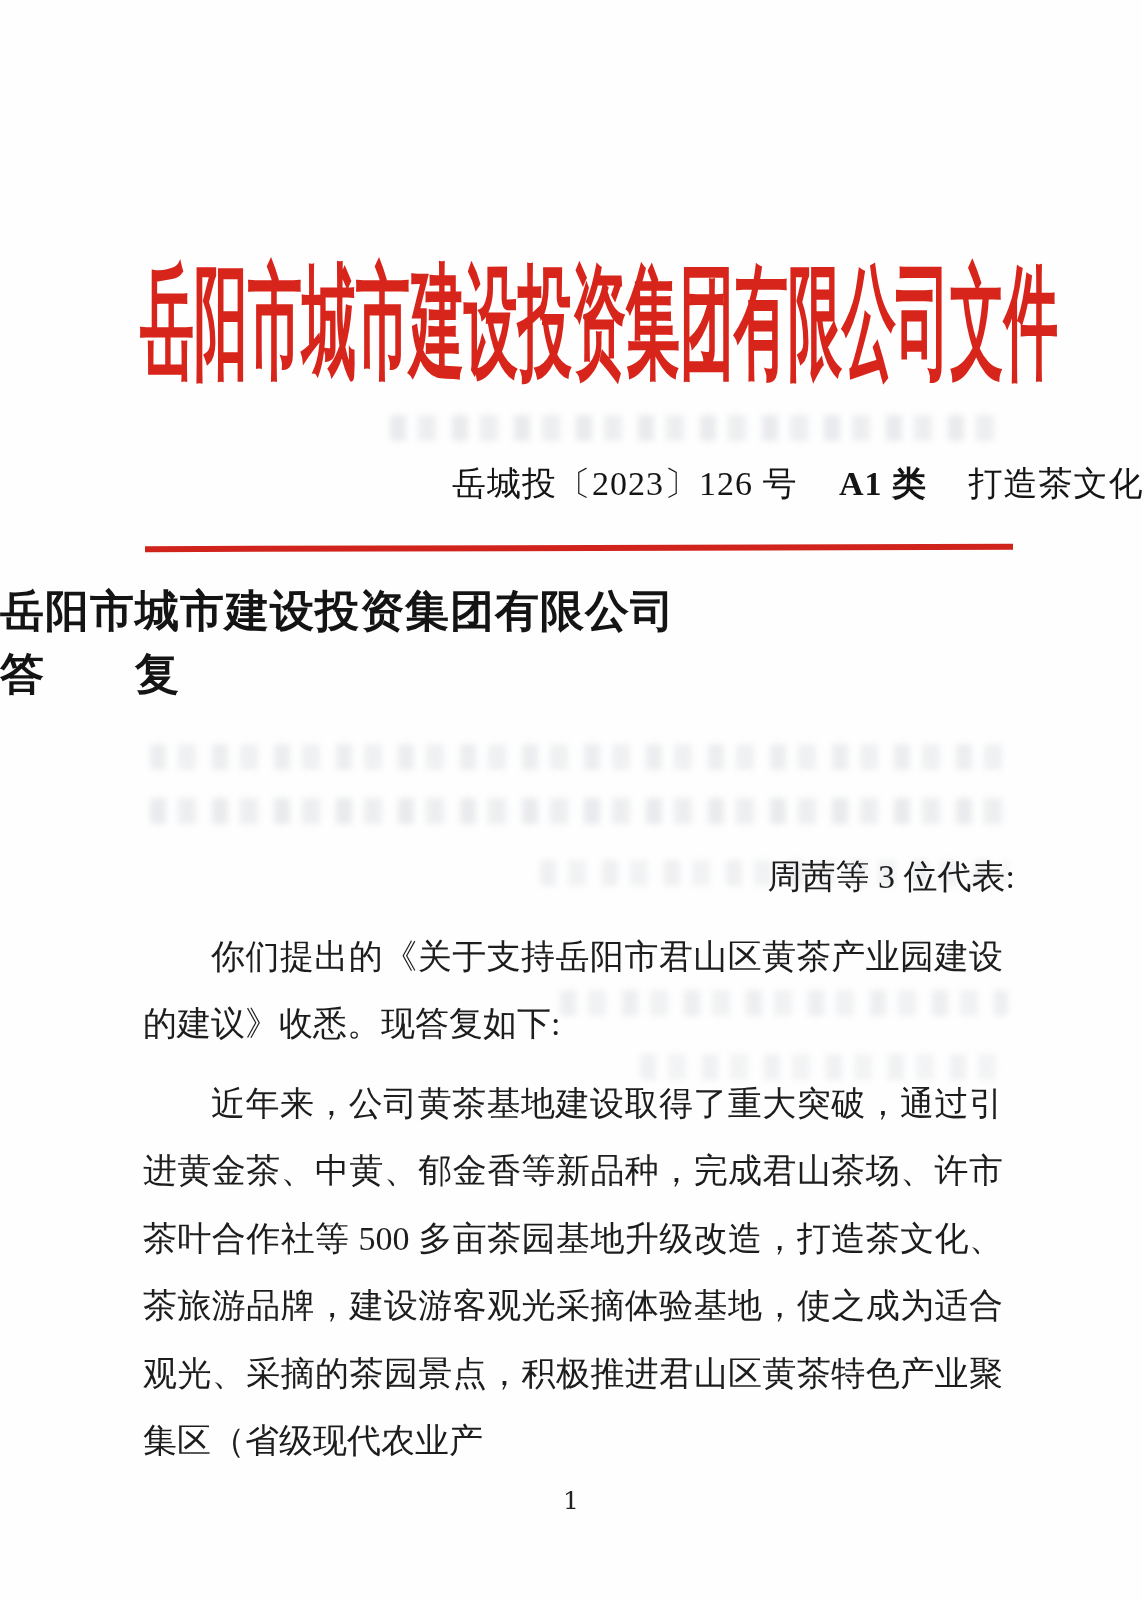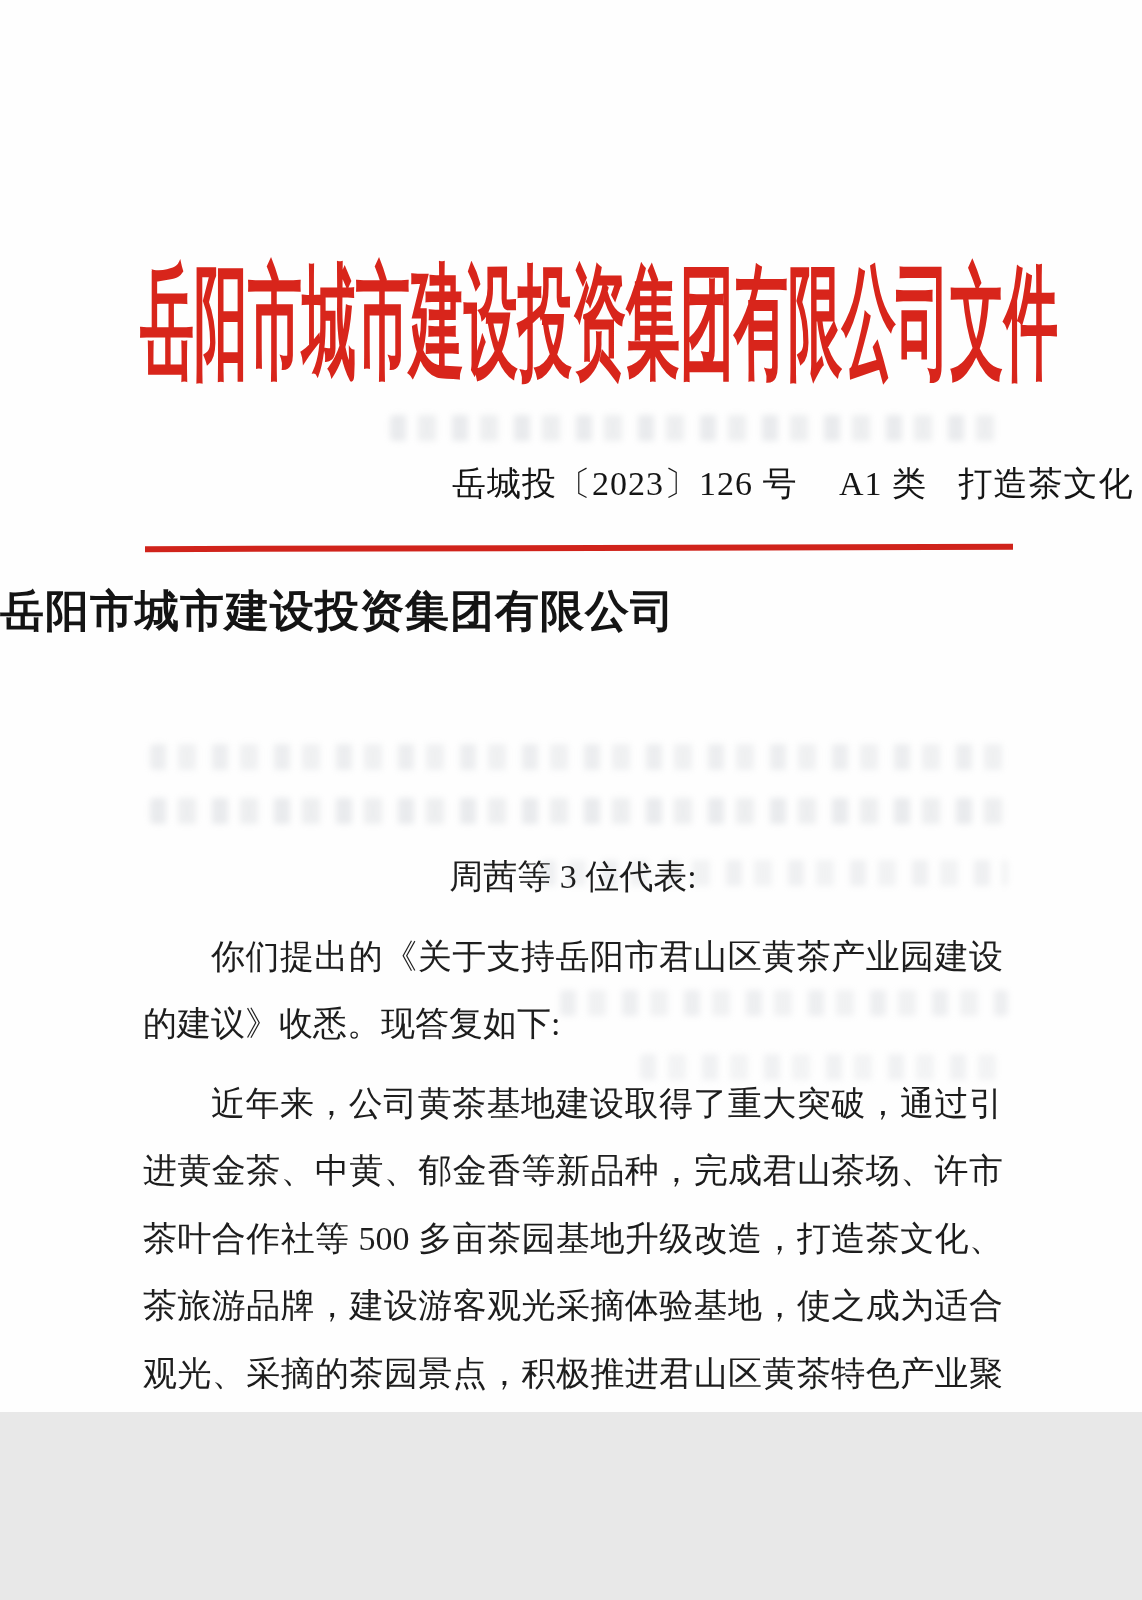--- a/index.html
+++ b/index.html
@@ -3,21 +3,21 @@
 <meta charset="utf-8">
 <style>
   html, body {
     margin: 0;
     padding: 0;
     background: #e8e8e8;
   }
   .page {
     position: relative;
     width: 1142px;
-    height: 1412px;
+    height: 1600px;
     background: #fefefe;
     overflow: hidden;
     font-family: "Liberation Serif", "DejaVu Serif", serif;
     color: #1c1c1c;
   }
 
   
   .red-header {
     position: absolute;
     top: 257px;
@@ -40,21 +40,21 @@
   .doc-meta {
     position: absolute;
     top: 461px;
     left: 452px;
     white-space: nowrap;
     font-size: 34px;
     letter-spacing: 1px;
     color: #151515;
   }
   .doc-meta .seg-number { margin-right: 32px; }
-  .doc-meta .seg-class  { margin-right: 22px; }
+  .doc-meta .seg-class  { margin-right: 32px; font-weight: bold; }
 
   
   .red-rule {
     position: absolute;
     left: 145px;
     top: 545px;
     width: 868px;
     height: 6px;
     background: #d0231b;
     transform: rotate(-0.15deg);
@@ -77,21 +77,21 @@
   .body-block {
     position: absolute;
     top: 843px;
     left: 131px;
     width: 884px;
     font-size: 34px;
     line-height: 67.5px;
     text-align: justify;
     color: #1d1d1d;
   }
-  .salutation { text-align: center; }
+  .salutation { text-align: right; }
   .para { margin: 12px; text-indent: 2em; }
   .para.heading {
     font-weight: 700;
     font-family: "Liberation Sans", "DejaVu Sans", sans-serif;
     letter-spacing: 1px;
   }
 
   
   .page-number {
     position: absolute;
@@ -142,20 +142,21 @@
   <div class="doc-meta">
     <span class="seg-number">岳城投〔2023〕126 号</span>
     <span class="seg-class">A1 类</span>
     <span class="seg-publicity">打造茶文化</span>
   </div>
 
   <div class="red-rule"></div>
 
   <div class="title-block">
     <div>岳阳市城市建设投资集团有限公司</div>
+    <div>答　　复</div>
   </div>
 
   <div class="body-block">
     <div class="salutation">周茜等 3 位代表:</div>
     <p class="para">你们提出的《关于支持岳阳市君山区黄茶产业园建设的建议》收悉。现答复如下:</p>
     <p class="para">近年来，公司黄茶基地建设取得了重大突破，通过引进黄金茶、中黄、郁金香等新品种，完成君山茶场、许市茶叶合作社等 500 多亩茶园基地升级改造，打造茶文化、茶旅游品牌，建设游客观光采摘体验基地，使之成为适合观光、采摘的茶园景点，积极推进君山区黄茶特色产业聚集区（省级现代农业产</p>
   </div>
 
   <div class="page-number">1</div>
 

